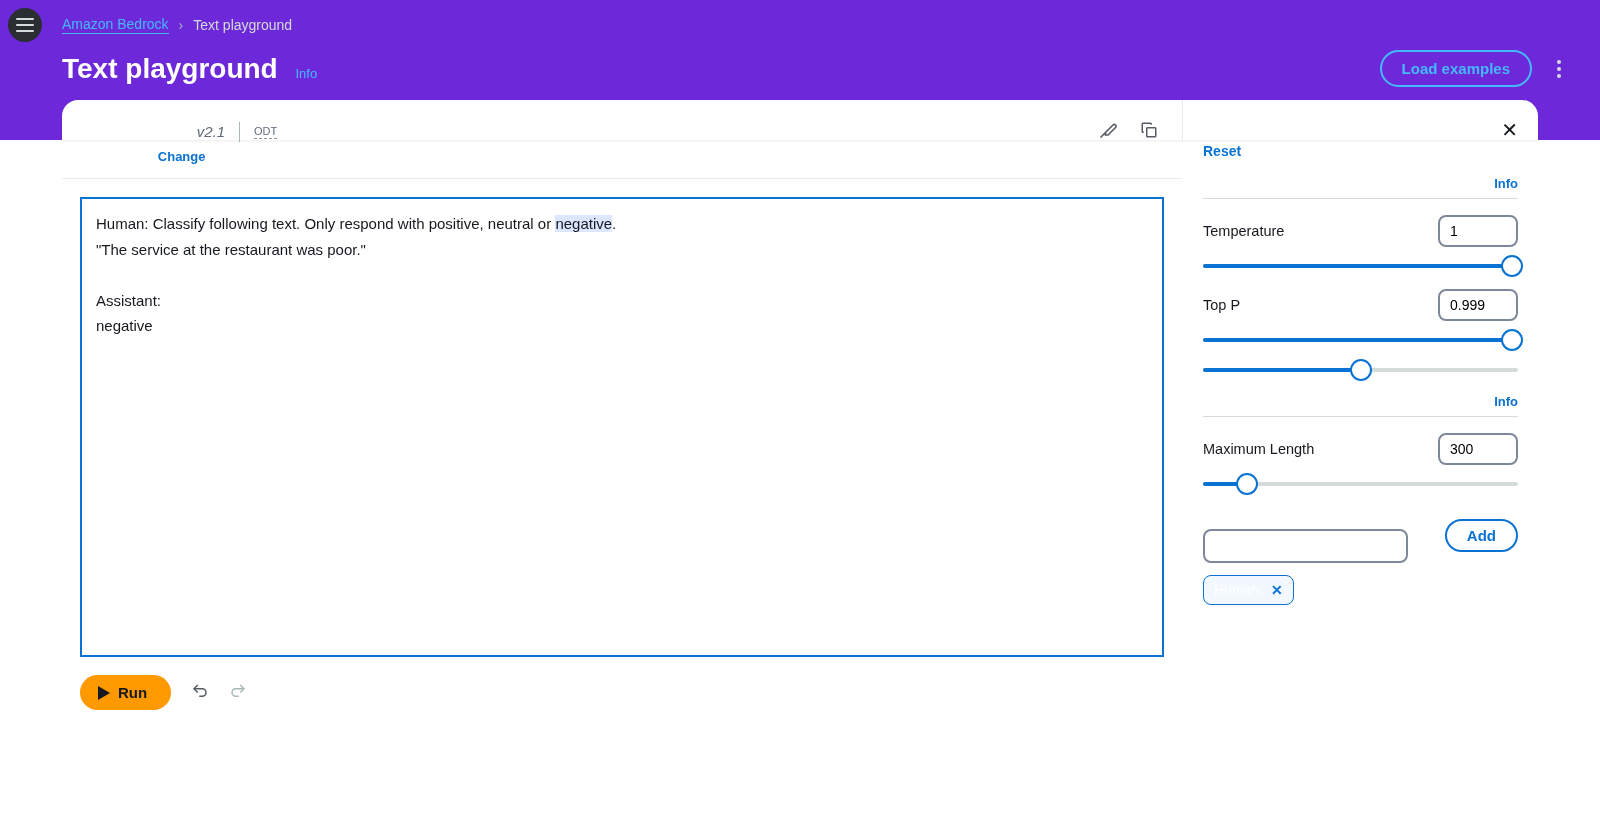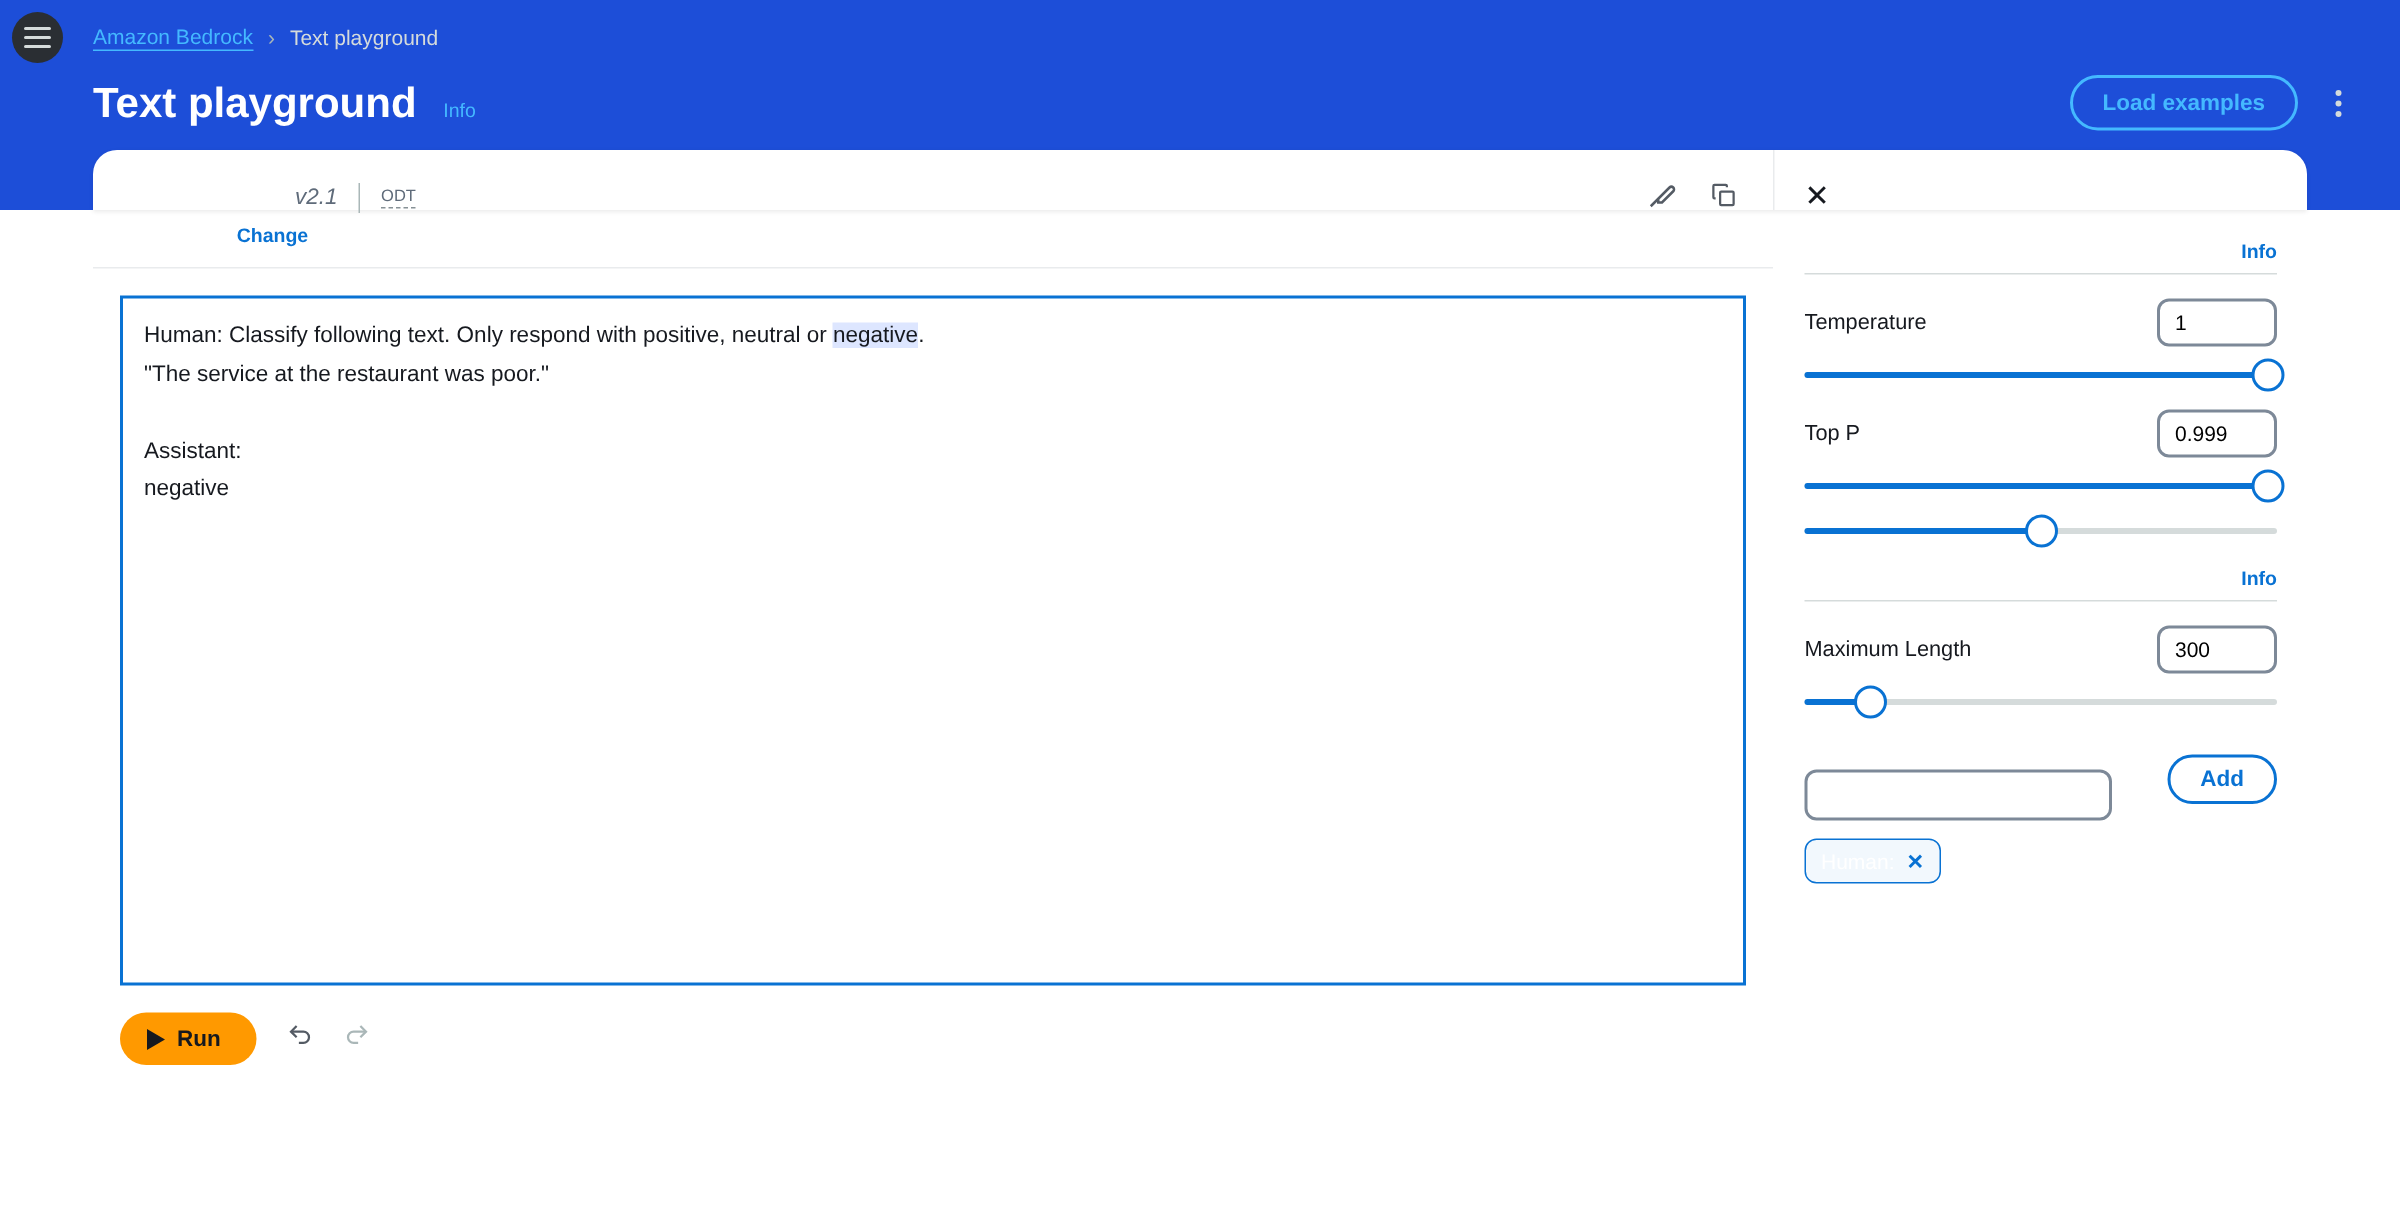--- a/index.html
+++ b/index.html
@@ -1,19 +1,19 @@
 <!DOCTYPE html>
 <html><head>
 <meta charset="utf-8">
 <style>
   * { box-sizing: border-box; margin: 0; padding: 0; font-family: "Amazon Ember", "Helvetica Neue", Arial, sans-serif; }
   body { background: #fff; width: 1600px; height: 816px; overflow: hidden; }
 
   
-  .topbar { background: #1d4ed8; color: #fff; height: 140px; position: relative; }
+  .topbar { background: #6d28d9; color: #fff; height: 140px; position: relative; }
   .hamburger { position: absolute; top: 8px; left: 8px; width: 34px; height: 34px; border-radius: 50%; background: #2a2e33; display:flex; align-items:center; justify-content:center; cursor:pointer; }
   .hamburger svg { stroke:#d5dbdb; }
 
   .breadcrumb { position:absolute; top:16px; left:62px; font-size:14px; display:flex; align-items:center; gap:10px; }
   .breadcrumb a { color:#44b9ff; text-decoration:none; border-bottom:1px solid #44b9ff; padding-bottom:1px; }
   .breadcrumb .chev { color:#aab7b8; }
   .breadcrumb .current { color:#d5dbdb; }
 
   .page-title-row { position:absolute; top:50px; left:62px; right:20px; display:flex; align-items:center; justify-content:space-between; }
   .page-title { font-size:28px; font-weight:700; color:#fff; }
@@ -169,20 +169,24 @@
           <svg width="18" height="18" viewBox="0 0 24 24" fill="none" stroke="currentColor" stroke-width="2">
               <path d="M15 14l5-5-5-5"></path>
               <path d="M20 9H9a5 5 0 00-5 5v0a5 5 0 005 5h4"></path>
             </svg>
         </span>
       </div>
     </div>
 
     <div class="config">
       <div class="config-head">
+        <div>
+          <h2>Configurations</h2>
+          <div class="reset">Reset</div>
+        </div>
         <span class="close-x">✕</span>
       </div>
 
       <div class="section">
         <div class="section-head">
           <div class="left">
               <span class="caret">▼</span>
               <span>Randomness and diversity</span>
             </div>
           <span class="info-link">Info</span>

